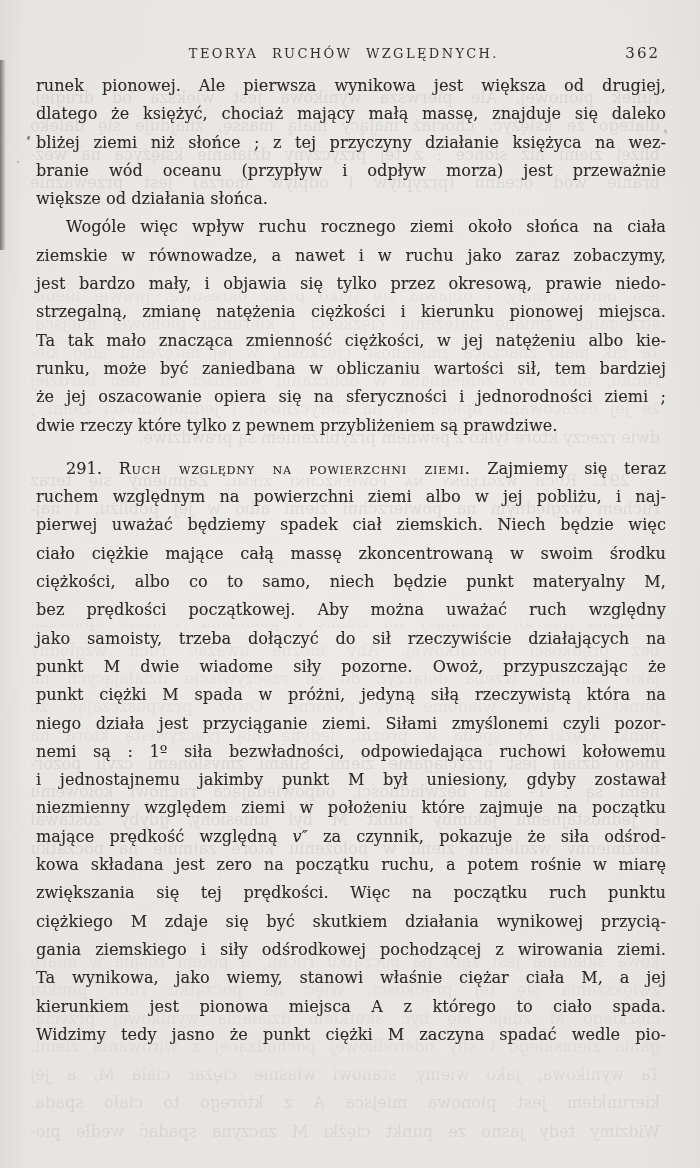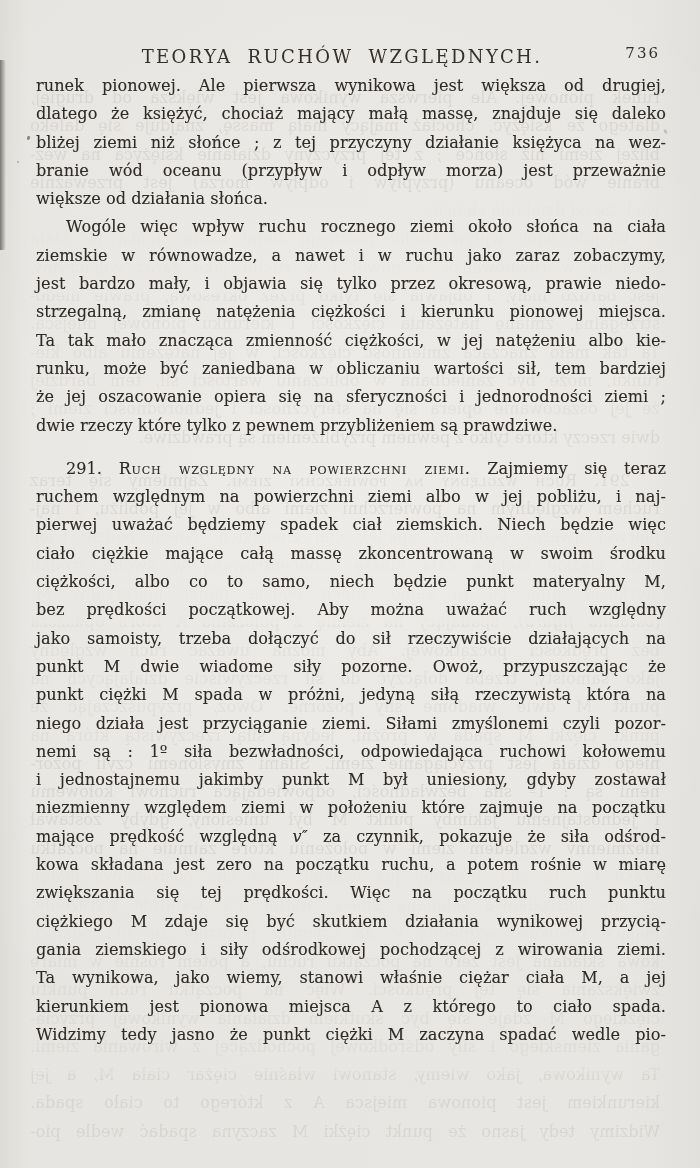--- a/index.html
+++ b/index.html
@@ -31,21 +31,21 @@
         rgba(0,0,0,0.55) 210px, rgba(0,0,0,0.55) 330px);
     mask-image: repeating-linear-gradient(180deg,
         rgba(0,0,0,0.9) 0px, rgba(0,0,0,0.9) 110px,
         rgba(0,0,0,0.15) 110px, rgba(0,0,0,0.15) 210px,
         rgba(0,0,0,0.55) 210px, rgba(0,0,0,0.55) 330px);
     pointer-events: none;
   }
   .running-title {
     position: absolute; top: 46px; left: 50%;
     transform: translateX(-52%);
-    font-size: 18px; letter-spacing: 2.4px; word-spacing: 7px;
+    font-size: 13px; letter-spacing: 2.4px; word-spacing: 7px;
     white-space: nowrap;
     color: #34312c;
   }
   .page-number {
     position: absolute; top: 44px; right: 40px;
     font-size: 15px; letter-spacing: 2px;
     color: #34312c;
   }
   .page-text {
     position: absolute; left: 36px; top: 72px; width: 630px;
@@ -118,21 +118,21 @@
         <div class="line">kierunkiem jest pionowa miejsca A z którego to ciało spada.</div>
         <div class="line">Widzimy tedy jasno że punkt ciężki M zaczyna spadać wedle pio-</div>
       </div>
     </div>
   <div class="edge-shadow"></div>
   <div class="speck a"></div>
   <div class="speck b"></div>
   <div class="speck c"></div>
 
   <div class="running-title">TEORYA RUCHÓW WZGLĘDNYCH.</div>
-  <div class="page-number">736</div>
+  <div class="page-number">362</div>
 
   <div class="page-text">
       <div class="para">
         <div class="line">runek pionowej. Ale pierwsza wynikowa jest większa od drugiej,</div>
         <div class="line">dlatego że księżyć, chociaż mający małą massę, znajduje się daleko</div>
         <div class="line">bliżej ziemi niż słońce ; z tej przyczyny działanie księżyca na wez-</div>
         <div class="line">branie wód oceanu (przypływ i odpływ morza) jest przeważnie</div>
         <div class="line lastline">większe od działania słońca.</div>
       </div>
       <div class="para">

